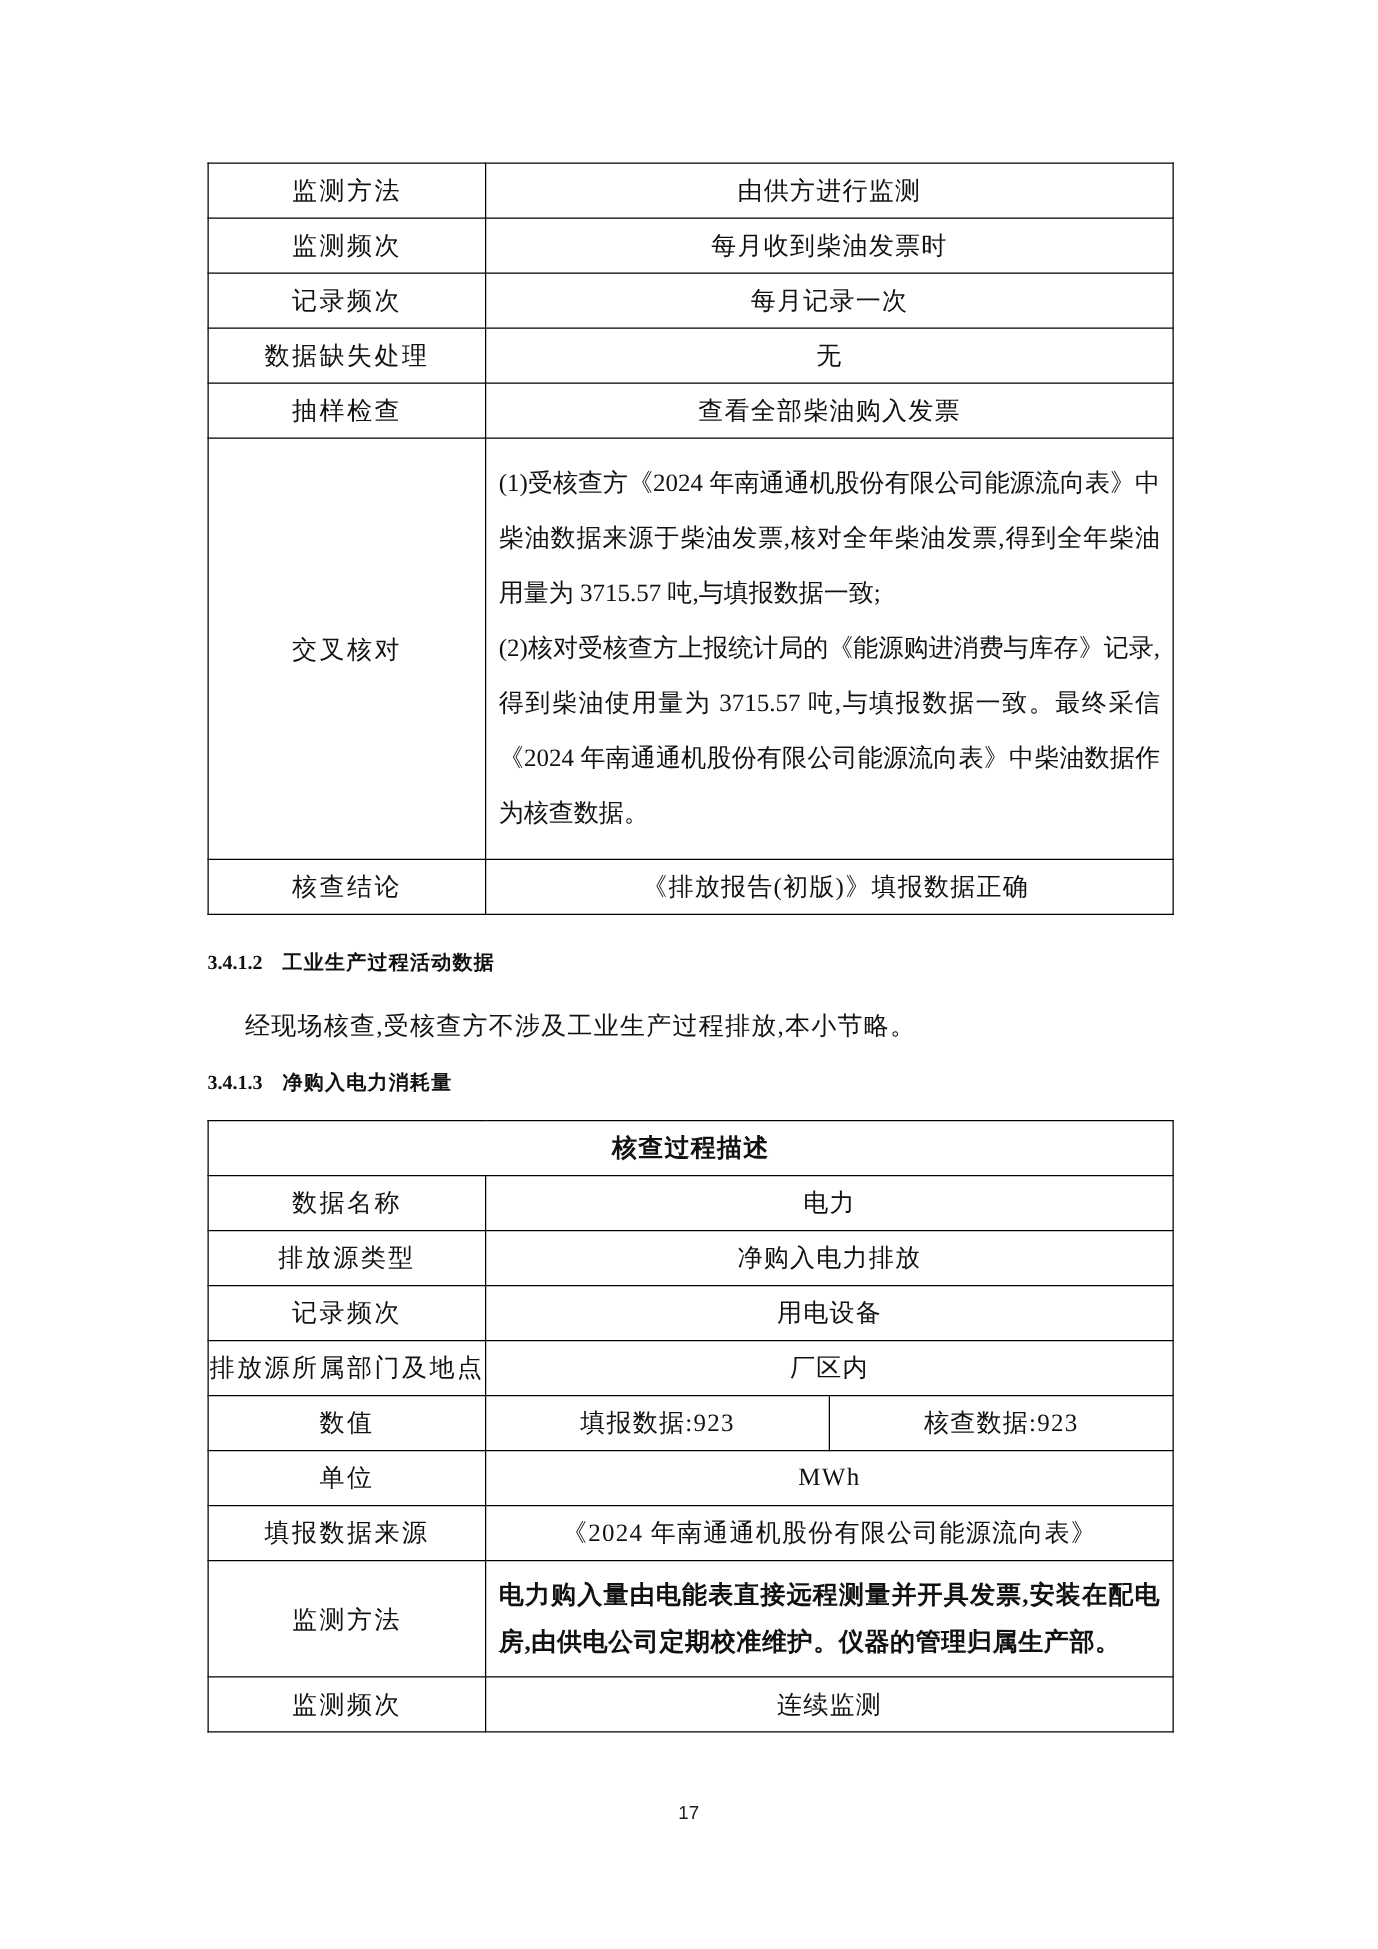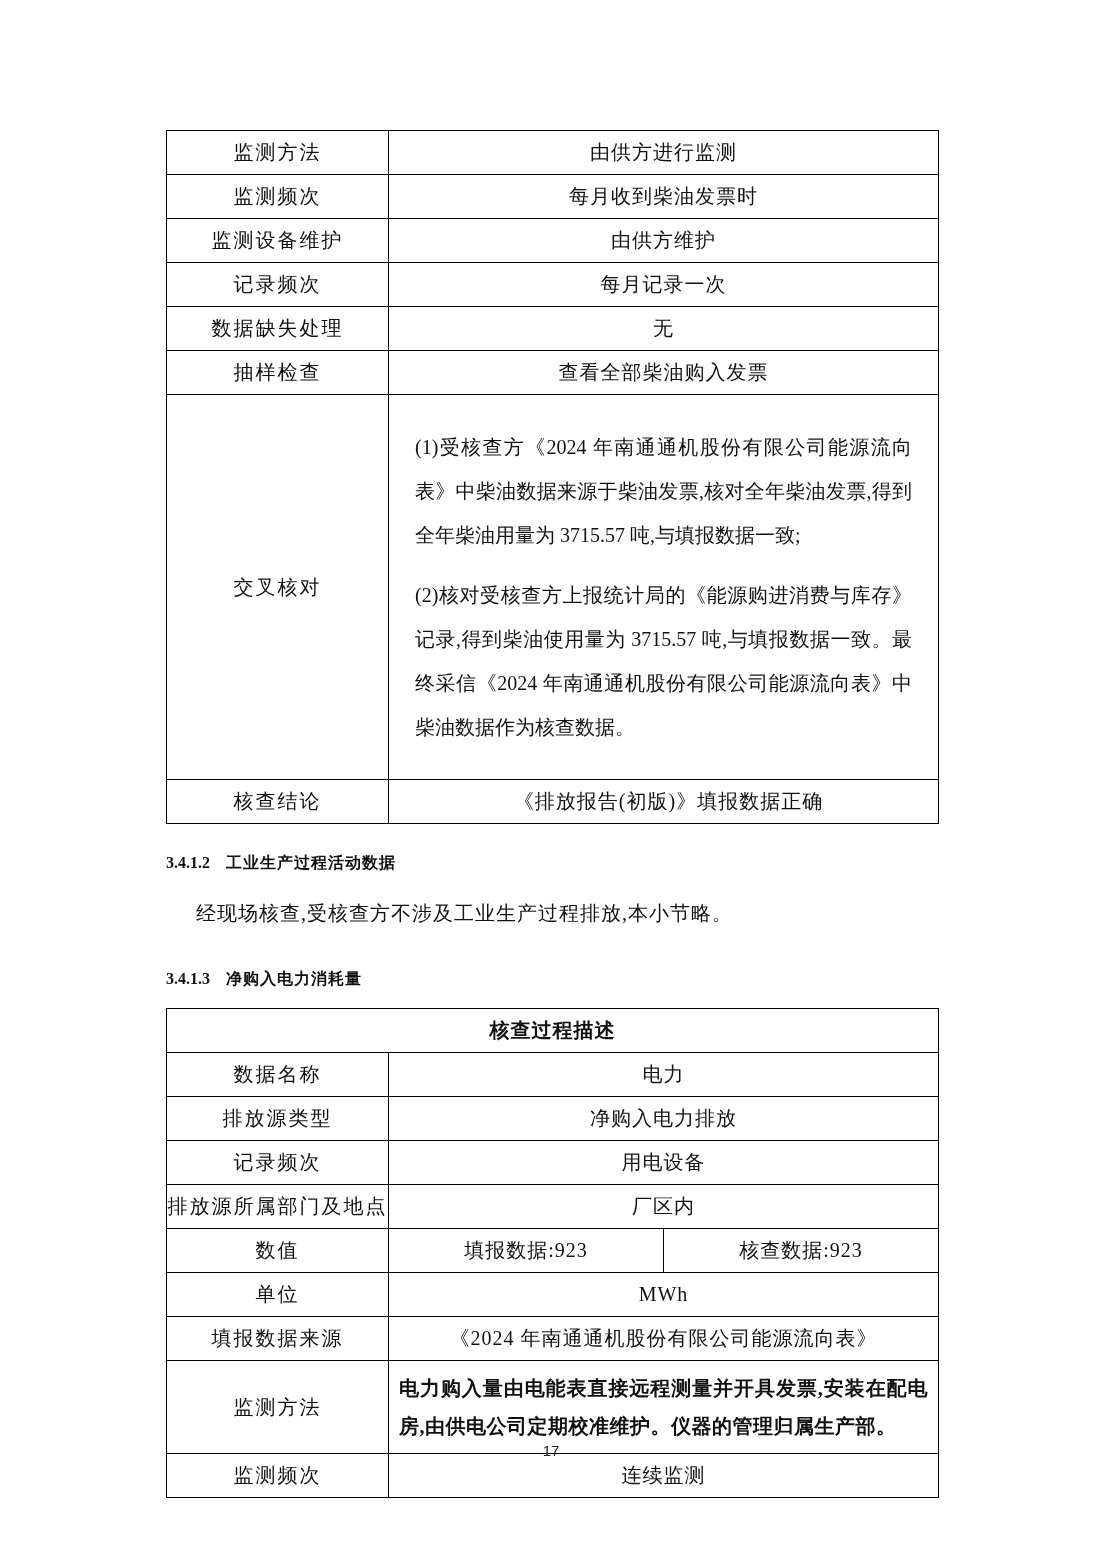--- a/index.html
+++ b/index.html
@@ -34,21 +34,21 @@
     text-align: center;
     letter-spacing: 1px;
   }
   .row-h { height: 44px; }
   .cross-check-cell {
     padding: 14px 10px;
     text-align: justify;
     vertical-align: middle;
   }
   .cross-check-cell p {
-    margin: 16px;
+    margin: 0;
     font-size: 20px;
     line-height: 44px;
   }
   .left-cell {
     text-align: center;
     padding-left: 10px;
     letter-spacing: 1px;
   }
   .t2-header {
     text-align: center;
@@ -64,21 +64,21 @@
   }
   .heading {
     margin: 0;
     font-size: 16px;
     font-weight: bold;
     line-height: 30px;
     letter-spacing: 1px;
   }
   .heading .h-num { margin-right: 16px; letter-spacing: 0; }
   .heading-1 { margin-top: 24px; }
-  .heading-2 { margin-top: 36px; }
+  .heading-2 { margin-top: 16px; }
   .body-para {
     margin: 20px 0 0 0;
     font-size: 20px;
     line-height: 30px;
     text-indent: 30px;
     letter-spacing: 1px;
   }
   .table-2 { margin-top: 14px; }
   .page-number {
     position: absolute;
@@ -101,24 +101,20 @@
         <col style="width:550px">
       </colgroup>
     <tbody>
       <tr class="row-h">
         <td class="label-cell">监测方法</td>
         <td class="value-cell">由供方进行监测</td>
       </tr>
       <tr class="row-h">
         <td class="label-cell">监测频次</td>
         <td class="value-cell">每月收到柴油发票时</td>
-      </tr>
-      <tr class="row-h">
-        <td class="label-cell">监测设备维护</td>
-        <td class="value-cell">由供方维护</td>
       </tr>
       <tr class="row-h">
         <td class="label-cell">记录频次</td>
         <td class="value-cell">每月记录一次</td>
       </tr>
       <tr class="row-h">
         <td class="label-cell">数据缺失处理</td>
         <td class="value-cell">无</td>
       </tr>
       <tr class="row-h">

